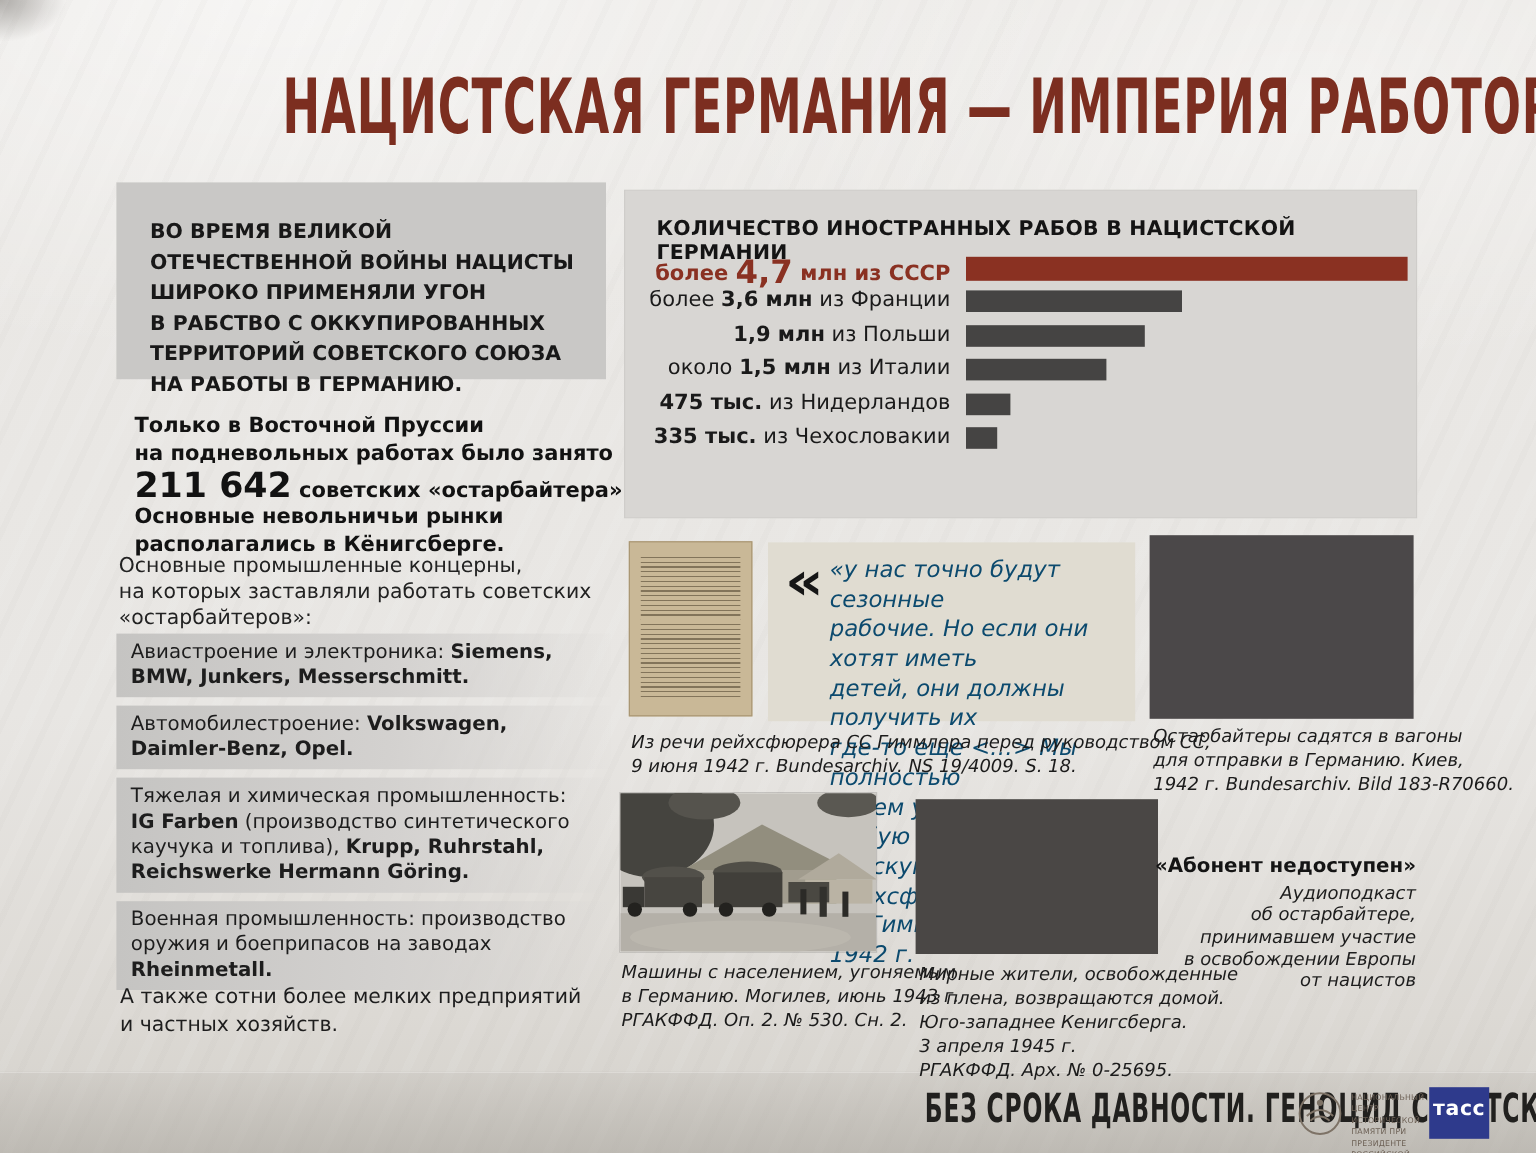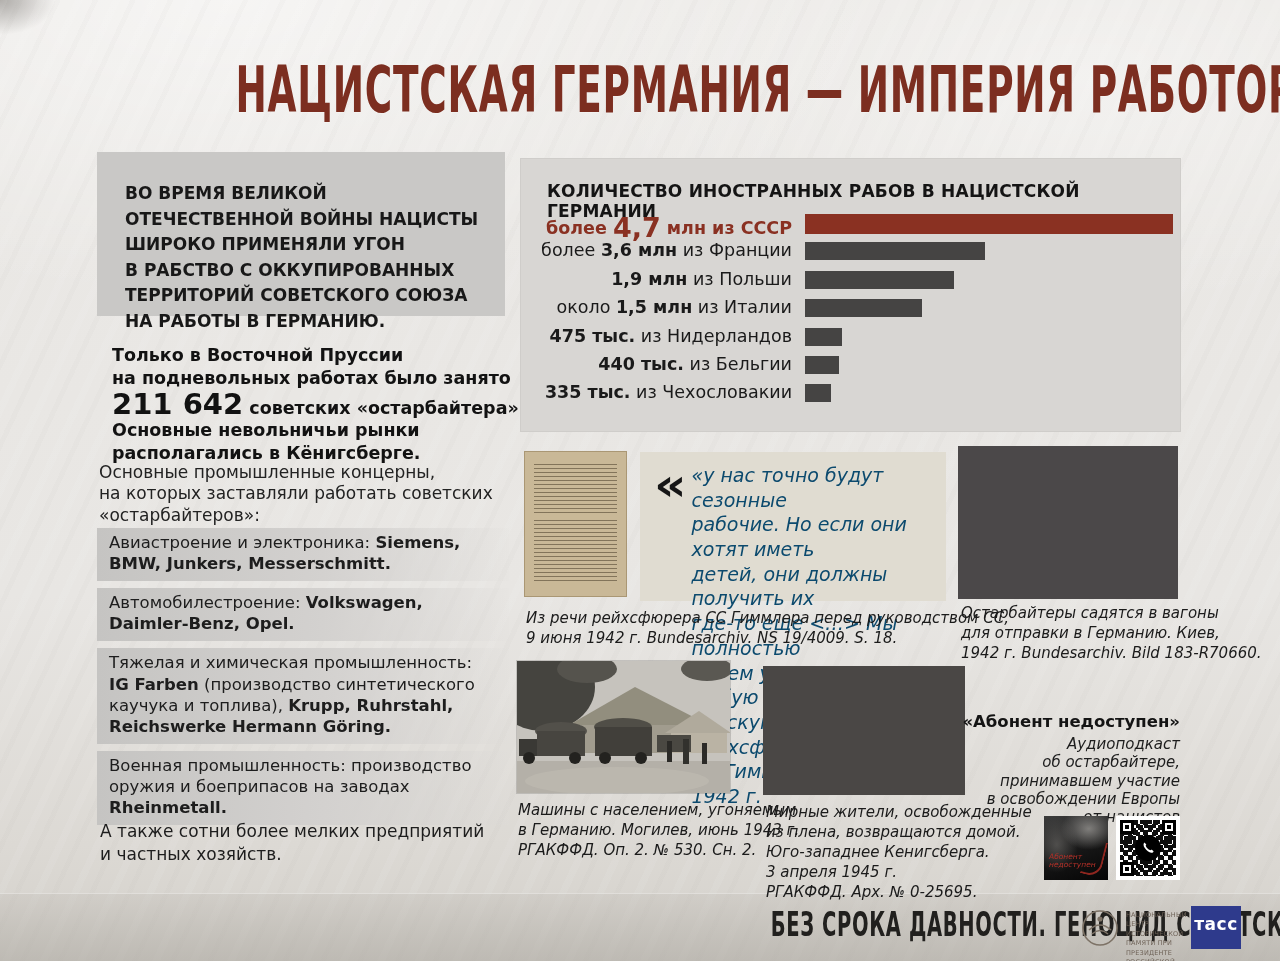--- a/index.html
+++ b/index.html
@@ -172,26 +172,20 @@
             <div class="chart-bar" style="width: 117px; background: rgb(69, 68, 67);"></div>
           </div>
         </div>
         <div class="chart-row">
           <div class="chart-label"><span class="seg-b">475 тыс.</span><span> из Нидерландов</span></div>
           <div class="bar-track">
             <div class="chart-bar" style="width: 37px; background: rgb(69, 68, 67);"></div>
           </div>
         </div>
         <div class="chart-row">
-          <div class="chart-label"><span class="seg-b">440 тыс.</span><span> из Бельгии</span></div>
-          <div class="bar-track">
-            <div class="chart-bar" style="width: 34px; background: rgb(69, 68, 67);"></div>
-          </div>
-        </div>
-        <div class="chart-row">
           <div class="chart-label"><span class="seg-b">335 тыс.</span><span> из Чехословакии</span></div>
           <div class="bar-track">
             <div class="chart-bar" style="width: 26px; background: rgb(69, 68, 67);"></div>
           </div>
         </div>
       </div>
   </div>
 
   <div class="doc-thumb">
     <div class="doc-lines"></div>
@@ -252,44 +246,20 @@
 РГАКФФД. Арх. № 0-25695.</div>
 
   <div class="podcast">
     <div class="podcast-title">«Абонент недоступен»</div>
     <div class="podcast-desc pre">Аудиоподкаст
 об остарбайтере,
 принимавшем участие
 в освобождении Европы
 от нацистов</div>
   </div>
-  <div class="podcast-media">
-    <div class="album">
-      <div class="album-txt pre">Абонент
-недоступен</div>
-      <div class="album-cord"></div>
-    </div>
-    <div class="qr">
-      <div class="qr-noise"></div>
-      <span class="qr-f tl">
-          <i></i>
-        </span>
-      <span class="qr-f tr">
-          <i></i>
-        </span>
-      <span class="qr-f bl">
-          <i></i>
-        </span>
-      <div class="qr-center">
-        <svg width="16" height="16" viewBox="0 0 20 20">
-          <path d="M5.5 3 C4 4.5 4 7 6 10 C8 13 11.5 15.5 14 16 C15.5 16.3 16.5 15.5 17 14 L14.5 12 C14 12.8 13.2 13 12.3 12.6 C10.5 11.8 8.2 9.5 7.4 7.7 C7 6.8 7.2 6 8 5.5 Z" fill="#ffffff"></path>
-        </svg>
-      </div>
-    </div>
-  </div>
 
   <div class="slogan">
     <span class="slogan-inner">БЕЗ СРОКА ДАВНОСТИ. ГЕНОЦИД СОВЕТСКОГО НАРОДА</span>
   </div>
   <div class="emblem">
     <svg width="40" height="40" viewBox="0 0 40 40">
       <circle cx="20" cy="20" r="17" fill="none" stroke="#7d7266" stroke-width="1.6"></circle>
       <path d="M9 22 Q20 12 31 22" fill="none" stroke="#7d7266" stroke-width="1.6"></path>
       <path d="M12 26 Q20 19 28 26" fill="none" stroke="#7d7266" stroke-width="1.6"></path>
       <circle cx="20" cy="11" r="2.6" fill="#7d7266"></circle>

